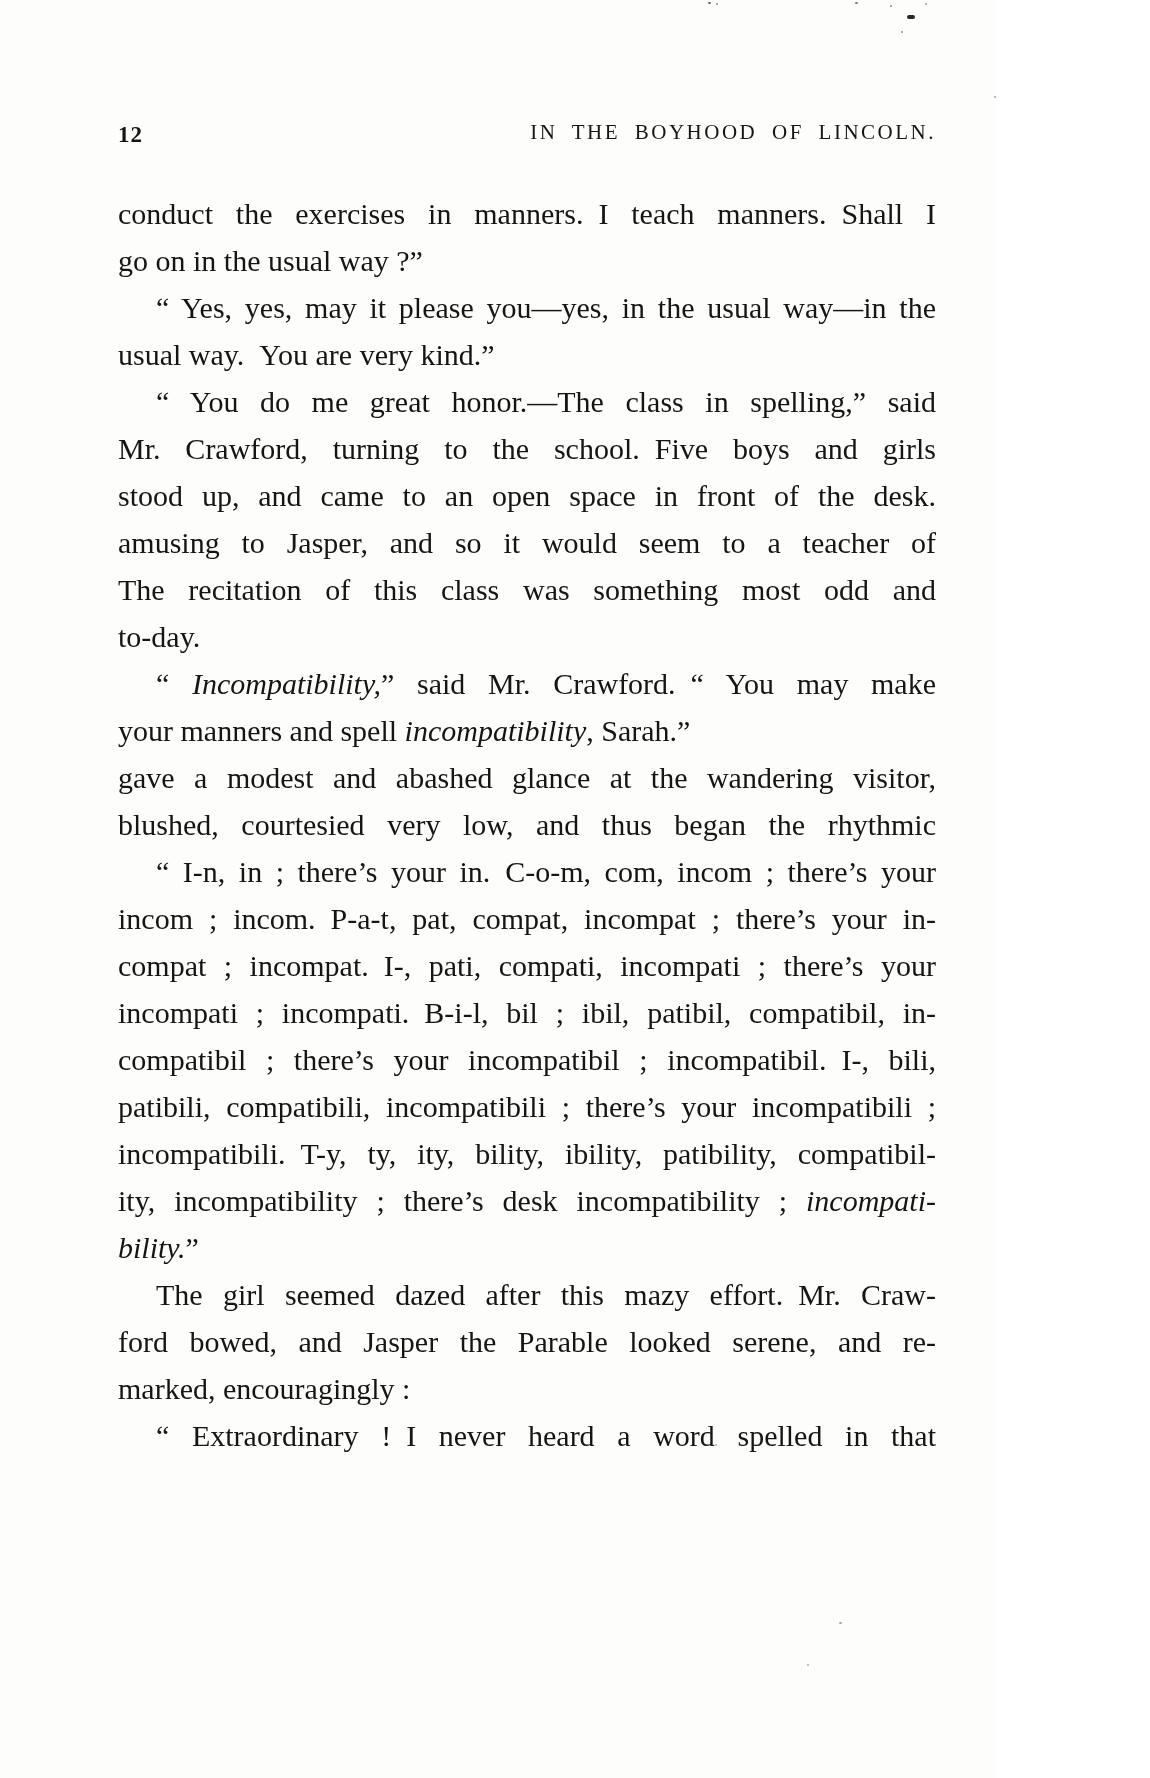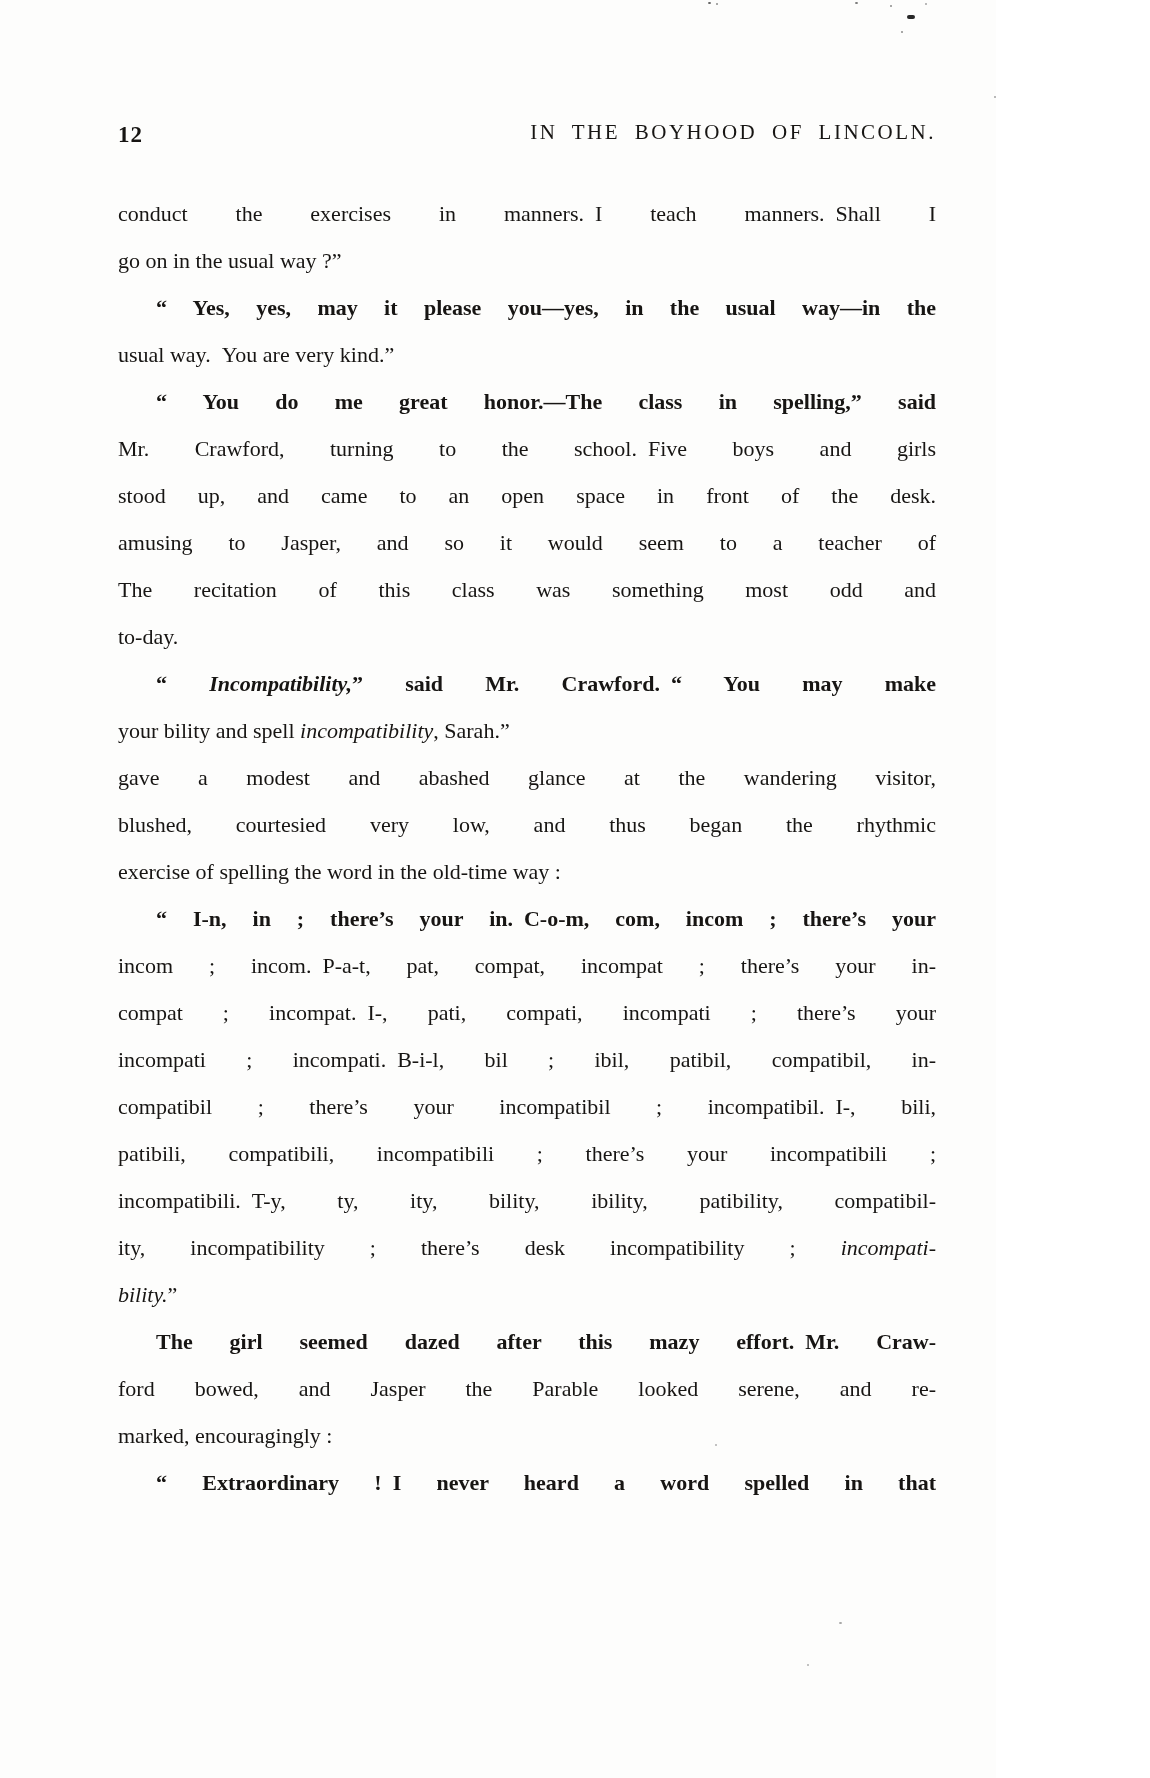--- a/index.html
+++ b/index.html
@@ -22,34 +22,34 @@
   .running-title {
     position:absolute; left:0; right:0; top:0;
     text-align:right;
     font-size:21px;
     letter-spacing:2.5px;
     word-spacing:7px;
   }
   .page-text {
     position:absolute;
     top:190px; left:118px; width:818px;
-    font-size:22px;
+    font-size:30px;
     line-height:47px;
   }
   .line {
     height:47px;
     text-align:left;
     white-space:nowrap;
   }
   .line.justify {
     white-space:normal;
     text-align:justify;
     text-align-last:justify;
   }
-  .line.indent { padding-left:38px;font-weight:bold; }
+  .line.indent { padding-left:38px; }
   .line.justify.indent { text-indent:0; }
   .line i { font-style:italic; }
   .speckle {
     position:absolute;
     background:#1c1c1c;
     border-radius:50%;
   }
 </style>
 </head>
 <body>
@@ -66,24 +66,23 @@
       <div class="line"><span>go on in the usual way ?”</span></div>
       <div class="line indent justify"><span>“ Yes, yes, may it please you—yes, in the usual way—in the</span></div>
       <div class="line"><span>usual way. You are very kind.”</span></div>
       <div class="line indent justify"><span>“ You do me great honor.—The class in spelling,” said</span></div>
       <div class="line justify"><span>Mr. Crawford, turning to the school. Five boys and girls</span></div>
       <div class="line justify"><span>stood up, and came to an open space in front of the desk.</span></div>
       <div class="line justify"><span>amusing to Jasper, and so it would seem to a teacher of</span></div>
       <div class="line justify"><span>The recitation of this class was something most odd and</span></div>
       <div class="line"><span>to-day.</span></div>
       <div class="line indent justify"><span>“ </span><i>Incompatibility,</i><span>” said Mr. Crawford. “ You may make</span></div>
-      <div class="line"><span>your bility and spell </span><i>incompatibility</i><span>, Sarah.”</span></div>
+      <div class="line"><span>your manners and spell </span><i>incompatibility</i><span>, Sarah.”</span></div>
       <div class="line justify"><span>gave a modest and abashed glance at the wandering visitor,</span></div>
       <div class="line justify"><span>blushed, courtesied very low, and thus began the rhythmic</span></div>
-      <div class="line"><span>exercise of spelling the word in the old-time way :</span></div>
       <div class="line indent justify"><span>“ I-n, in ; there’s your in. C-o-m, com, incom ; there’s your</span></div>
       <div class="line justify"><span>incom ; incom. P-a-t, pat, compat, incompat ; there’s your in-</span></div>
       <div class="line justify"><span>compat ; incompat. I-, pati, compati, incompati ; there’s your</span></div>
       <div class="line justify"><span>incompati ; incompati. B-i-l, bil ; ibil, patibil, compatibil, in-</span></div>
       <div class="line justify"><span>compatibil ; there’s your incompatibil ; incompatibil. I-, bili,</span></div>
       <div class="line justify"><span>patibili, compatibili, incompatibili ; there’s your incompatibili ;</span></div>
       <div class="line justify"><span>incompatibili. T-y, ty, ity, bility, ibility, patibility, compatibil-</span></div>
       <div class="line justify"><span>ity, incompatibility ; there’s desk incompatibility ; </span><i>incompati-</i></div>
       <div class="line"><i>bility.</i><span>”</span></div>
       <div class="line indent justify"><span>The girl seemed dazed after this mazy effort. Mr. Craw-</span></div>

